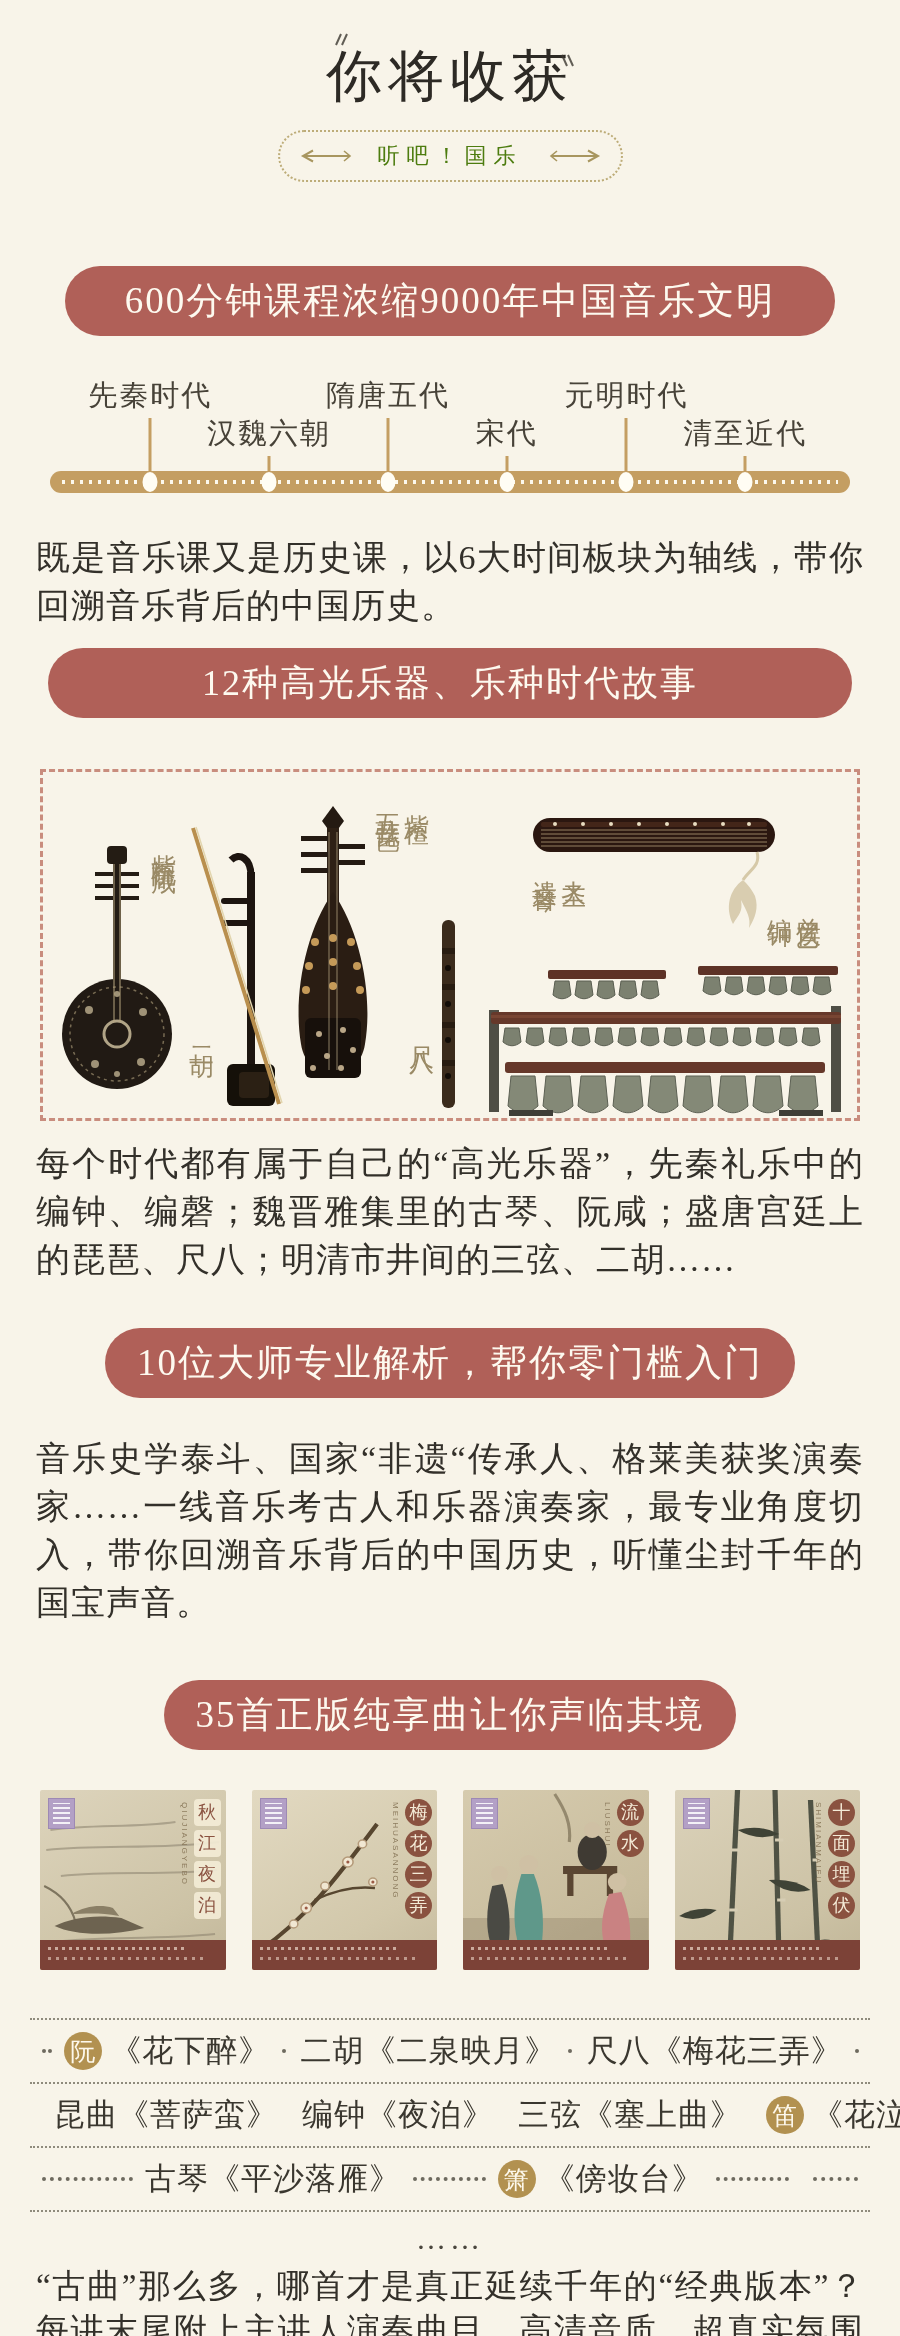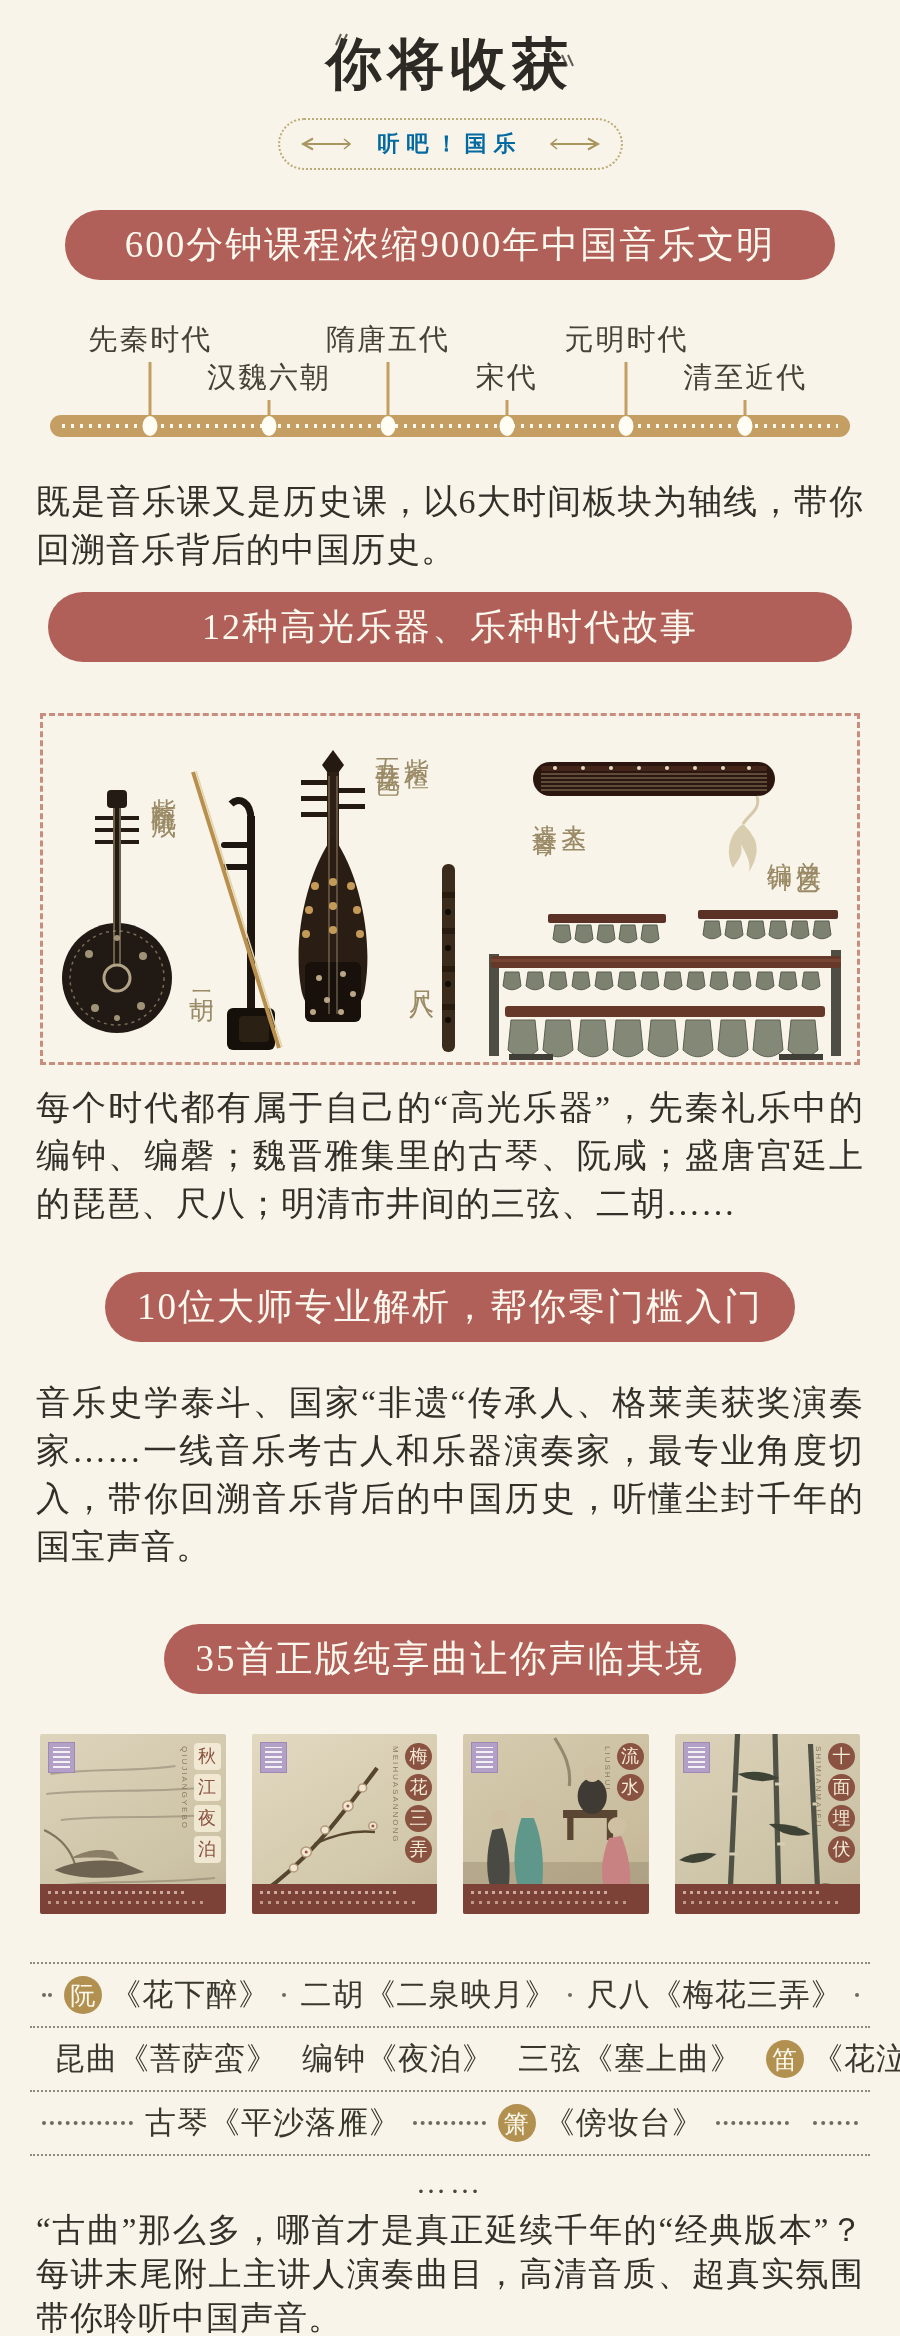--- a/index.html
+++ b/index.html
@@ -1,36 +1,36 @@
 <!DOCTYPE html>
 <html><head>
 <meta charset="utf-8">
 <style>
   html,body{margin:0;padding:0}
   body{width:900px;height:2336px;overflow:hidden;background:#f8f4e9;position:relative;
        font-family:"Liberation Serif","DejaVu Serif",serif;color:#34312b}
 
   
-  .page-title{padding-top:28px;margin:4px;text-align:center;font-size:56px;line-height:64px;
-              font-weight:700;letter-spacing:6px;color:#2d2a25}
+  .page-title{padding-top:28px;margin:16px;text-align:center;font-size:56px;line-height:64px;
+              font-weight:400;letter-spacing:6px;color:#2d2a25}
   .orn{position:absolute;opacity:.8}
   .orn-l{left:333px;top:32px}
   .orn-r{left:560px;top:52px}
   .pill-wrap{display:flex;justify-content:center;margin-top:22px}
   .pill{display:inline-flex;align-items:center;gap:26px;padding:9px 20px;
-        border:2px dotted #bdac78;border-radius:30px;color:#0369a1;
-        font-size:22px;letter-spacing:7px;font-weight:700}
+        border:2px dotted #bdac78;border-radius:30px;color:#4d7c0f;
+        font-size:22px;letter-spacing:7px;font-weight:400}
   .pill svg{display:block}
 
   
   .banner{margin-left:auto;margin-right:auto;background:#b06058;color:#fdf9ef;height:70px;
           display:flex;align-items:center;justify-content:center;border-radius:36px;
           font-size:37px;letter-spacing:2px;white-space:nowrap}
   .banner b{font-weight:400}
-  .b1{width:770px;margin-top:40px}
+  .b1{width:770px;margin-top:84px}
   .b2{width:804px;margin-top:18px;font-size:36px}
   .b3{width:690px;margin-top:44px}
   .b4{width:572px;margin-top:53px}
 
   
   .timeline{position:relative;height:120px;margin-top:38px}
   .tl-bar{position:absolute;left:50px;right:50px;top:97px;height:22px;background:#c49e62;border-radius:12px}
   .tl-bar::after{content:"";position:absolute;left:12px;right:12px;top:9px;height:4px;
       background:repeating-linear-gradient(90deg,rgba(255,253,244,.95) 0 3px,transparent 3px 9px)}
   .tl-dot{position:absolute;top:98px;width:15px;height:20px;border-radius:50%;background:#fffdf4;transform:translateX(-50%);z-index:2}

